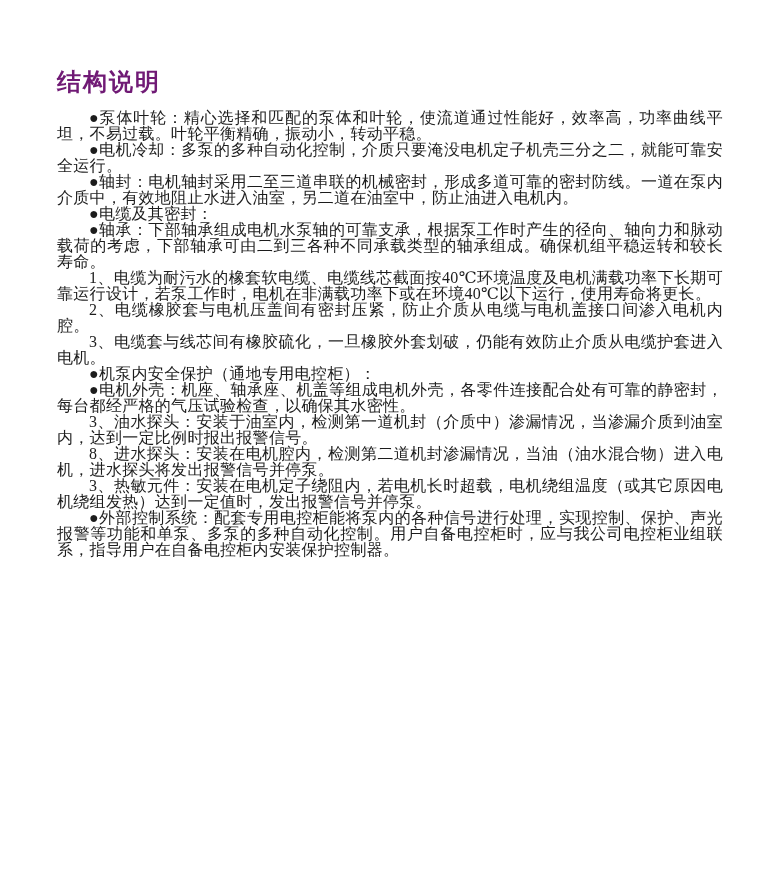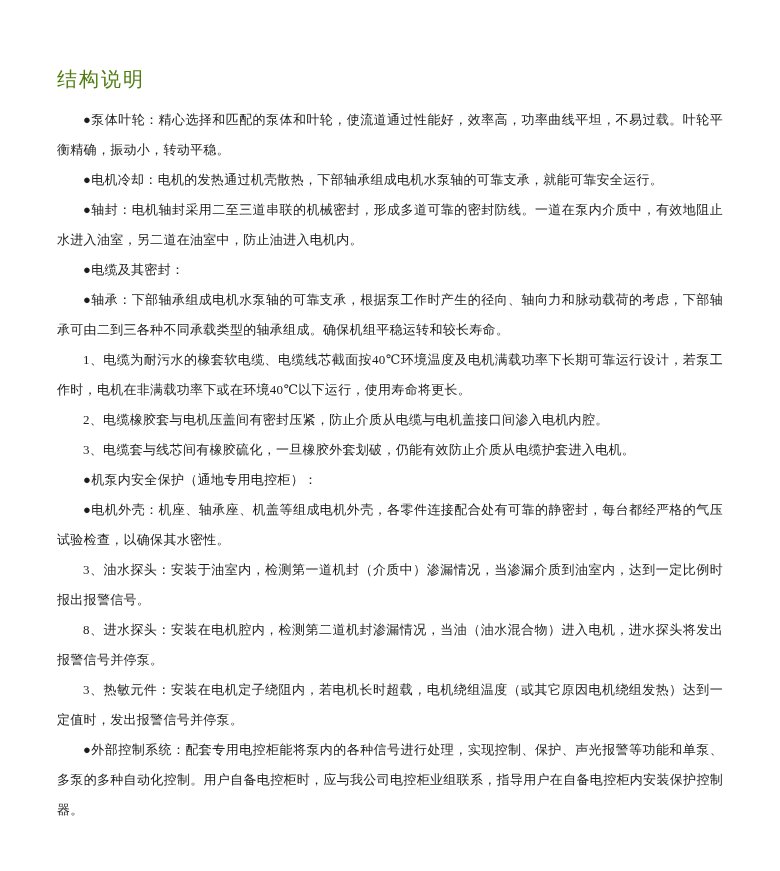--- a/index.html
+++ b/index.html
@@ -16,44 +16,44 @@
   }
   .page {
     box-sizing: border-box;
     width: 780px;
     height: 871px;
     padding: 66px 57px 0 57px;
     background: #ffffff;
   }
   .doc-title {
     font-family: "Liberation Sans", "DejaVu Sans", sans-serif;
-    font-size: 20px;
-    font-weight: normal;
+    font-size: 24px;
+    font-weight: bold;
     letter-spacing: 2px;
     margin: 0 0 12px 0;
-    color: #4d7c0f;
+    color: #701a75;
   }
   .doc-body p {
     margin: 0;
-    font-size: 13px;
-    line-height: 30px;
+    font-size: 16px;
+    line-height: 16px;
     text-indent: 2em;
     text-align: justify;
     letter-spacing: 0.3px;
   }
 </style>
 </head>
 <body>
 
 <div class="page">
   <h1 class="doc-title">结构说明</h1>
 
   <div class="doc-body">
     <p>●泵体叶轮：精心选择和匹配的泵体和叶轮，使流道通过性能好，效率高，功率曲线平坦，不易过载。叶轮平衡精确，振动小，转动平稳。</p>
-    <p>●电机冷却：电机的发热通过机壳散热，下部轴承组成电机水泵轴的可靠支承，就能可靠安全运行。</p>
+    <p>●电机冷却：多泵的多种自动化控制，介质只要淹没电机定子机壳三分之二，就能可靠安全运行。</p>
     <p>●轴封：电机轴封采用二至三道串联的机械密封，形成多道可靠的密封防线。一道在泵内介质中，有效地阻止水进入油室，另二道在油室中，防止油进入电机内。</p>
     <p>●电缆及其密封：</p>
     <p>●轴承：下部轴承组成电机水泵轴的可靠支承，根据泵工作时产生的径向、轴向力和脉动载荷的考虑，下部轴承可由二到三各种不同承载类型的轴承组成。确保机组平稳运转和较长寿命。</p>
     <p>1、电缆为耐污水的橡套软电缆、电缆线芯截面按40℃环境温度及电机满载功率下长期可靠运行设计，若泵工作时，电机在非满载功率下或在环境40℃以下运行，使用寿命将更长。</p>
     <p>2、电缆橡胶套与电机压盖间有密封压紧，防止介质从电缆与电机盖接口间渗入电机内腔。</p>
     <p>3、电缆套与线芯间有橡胶硫化，一旦橡胶外套划破，仍能有效防止介质从电缆护套进入电机。</p>
     <p>●机泵内安全保护（通地专用电控柜）：</p>
     <p>●电机外壳：机座、轴承座、机盖等组成电机外壳，各零件连接配合处有可靠的静密封，每台都经严格的气压试验检查，以确保其水密性。</p>
     <p>3、油水探头：安装于油室内，检测第一道机封（介质中）渗漏情况，当渗漏介质到油室内，达到一定比例时报出报警信号。</p>
     <p>8、进水探头：安装在电机腔内，检测第二道机封渗漏情况，当油（油水混合物）进入电机，进水探头将发出报警信号并停泵。</p>

